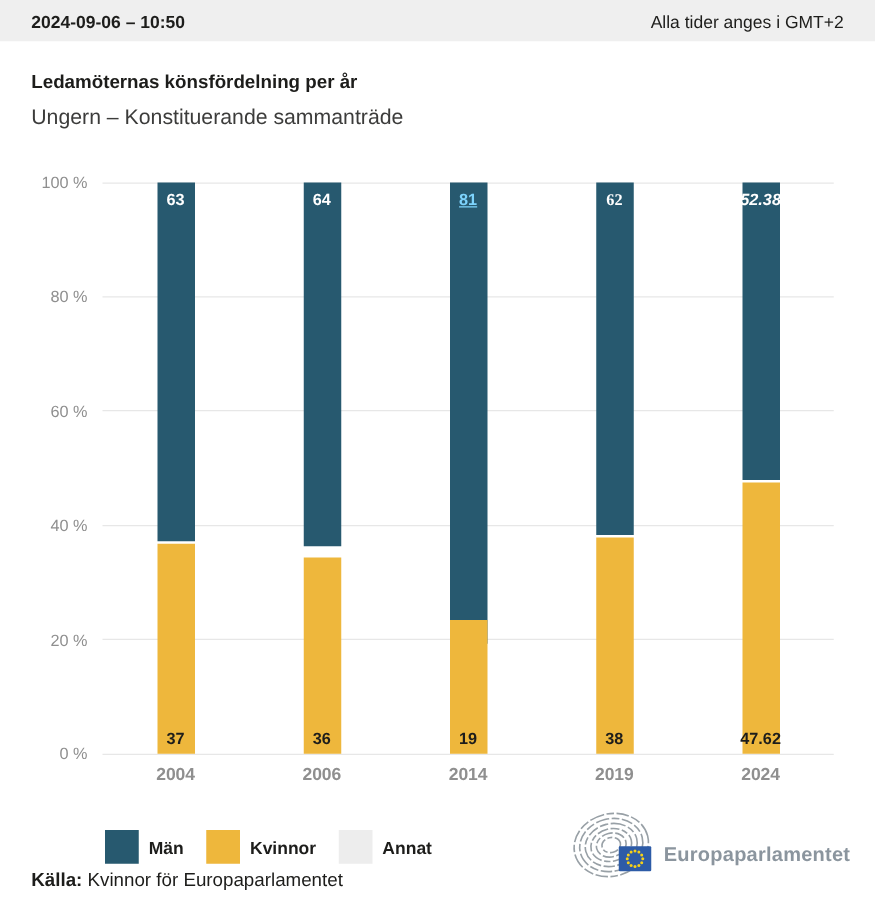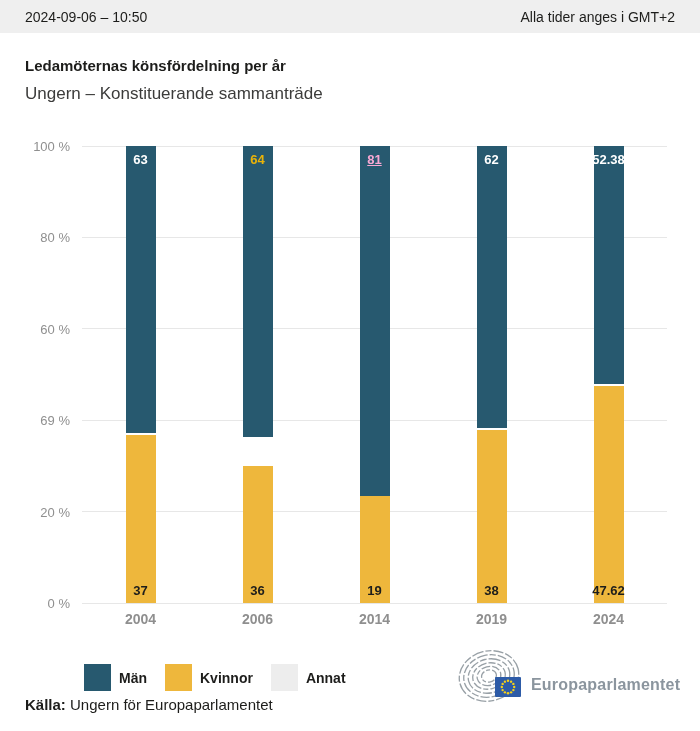--- a/index.html
+++ b/index.html
@@ -6,21 +6,21 @@
   html,body { background:#ffffff; }
   .page {
     position:relative; width:700px; height:731px; background:#ffffff;
     font-family:"Liberation Sans", sans-serif; color:#1d1d1b; overflow:hidden;
   }
   .topbar {
     position:absolute; top:0; left:0; width:700px; height:33px;
     background:#efefef; display:flex; align-items:center;
     justify-content:space-between; padding:0 25px;
   }
-  .topbar .dt { font-size:14px; font-weight:normal; color:#1d1d1b; }
+  .topbar .dt { font-size:14px; font-weight:bold; color:#1d1d1b; }
   .topbar .tz { font-size:14px; color:#1d1d1b; }
   .chart-title {
     position:absolute; left:25px; top:57px;
     font-size:15px; font-weight:bold; color:#1d1d1b;
   }
   .chart-subtitle {
     position:absolute; left:25px; top:84px;
     font-size:17px; font-weight:normal; color:#3c3c3b;
   }
   .plot {
@@ -78,66 +78,66 @@
 
   <div class="chart-title">Ledamöternas könsfördelning per år</div>
   <div class="chart-subtitle">Ungern – Konstituerande sammanträde</div>
 
   <div class="plot" id="plot">
       <div class="gridline" style="top: 456.5px;"></div>
       <div class="ytick" style="top: 457px;">0 %</div>
       <div class="gridline" style="top: 365.1px;"></div>
       <div class="ytick" style="top: 365.6px;">20 %</div>
       <div class="gridline" style="top: 273.7px;"></div>
-      <div class="ytick" style="top: 274.2px;">69 %</div>
+      <div class="ytick" style="top: 274.2px;">40 %</div>
       <div class="gridline" style="top: 182.3px;"></div>
       <div class="ytick" style="top: 182.8px;">60 %</div>
       <div class="gridline" style="top: 90.9px;"></div>
       <div class="ytick" style="top: 91.4px;">80 %</div>
       <div class="gridline" style="top: -0.5px;"></div>
       <div class="ytick" style="top: 0px;">100 %</div>
       <div class="bar-col" style="left: 43.5px;">
         <div class="seg seg-top" style="height: 286.91px; background: rgb(39, 89, 111);">
           <div class="bar-label bar-label-top" style="color: rgb(255, 255, 255); text-align: right;">63</div>
         </div>
         <div class="seg seg-bottom" style="height: 168.09px; background: rgb(238, 183, 60);">
           <div class="bar-label bar-label-bottom" style="color: rgb(29, 29, 27);">37</div>
         </div>
       </div>
       <div class="xtick" style="left: 58.5px;">2004</div>
       <div class="bar-col" style="left: 160.5px;">
         <div class="seg seg-top" style="height: 291.48px; background: rgb(39, 89, 111);">
-          <div class="bar-label bar-label-top" style="color: #eab308;">64</div>
+          <div class="bar-label bar-label-top" style="color: #ffffff;">64</div>
         </div>
-        <div class="seg seg-bottom" style="height: 137px; background: rgb(238, 183, 60);">
+        <div class="seg seg-bottom" style="height: 157px; background: rgb(238, 183, 60);">
           <div class="bar-label bar-label-bottom" style="color: rgb(29, 29, 27);">36</div>
         </div>
       </div>
       <div class="xtick" style="left: 175.5px;">2006</div>
       <div class="bar-col" style="left: 277.5px;">
         <div class="seg seg-top" style="height: 369.17px; background: rgb(39, 89, 111);">
-          <div class="bar-label bar-label-top" style="color: #f9a8d4; text-decoration: underline;">81</div>
+          <div class="bar-label bar-label-top" style="color: #7dd3fc; text-decoration: underline;">81</div>
         </div>
         <div class="seg seg-bottom" style="height: 107px; background: rgb(238, 183, 60);">
           <div class="bar-label bar-label-bottom" style="color: rgb(29, 29, 27);">19</div>
         </div>
       </div>
       <div class="xtick" style="left: 292.5px;">2014</div>
       <div class="bar-col" style="left: 394.5px;">
         <div class="seg seg-top" style="height: 282.34px; background: rgb(39, 89, 111);">
-          <div class="bar-label bar-label-top" style="color: rgb(255, 255, 255);">62</div>
+          <div class="bar-label bar-label-top" style="color: rgb(255, 255, 255); font-family: Liberation Serif, serif;">62</div>
         </div>
         <div class="seg seg-bottom" style="height: 172.66px; background: rgb(238, 183, 60);">
           <div class="bar-label bar-label-bottom" style="color: rgb(29, 29, 27);">38</div>
         </div>
       </div>
       <div class="xtick" style="left: 409.5px;">2019</div>
       <div class="bar-col" style="left: 511.5px;">
         <div class="seg seg-top" style="height: 238.377px; background: rgb(39, 89, 111);">
-          <div class="bar-label bar-label-top" style="color: rgb(255, 255, 255);">52.38</div>
+          <div class="bar-label bar-label-top" style="color: rgb(255, 255, 255); font-style: italic;">52.38</div>
         </div>
         <div class="seg seg-bottom" style="height: 216.623px; background: rgb(238, 183, 60);">
           <div class="bar-label bar-label-bottom" style="color: rgb(29, 29, 27);">47.62</div>
         </div>
       </div>
       <div class="xtick" style="left: 526.5px;">2024</div>
     </div>
 
   <div class="legend" id="legend">
       <div class="legend-item">
@@ -149,21 +149,21 @@
         <span class="legend-label">Kvinnor</span>
       </div>
       <div class="legend-item">
         <span class="legend-swatch" style="background: rgb(237, 237, 237);"></span>
         <span class="legend-label">Annat</span>
       </div>
     </div>
 
   <div class="source">
     <span class="src-label">Källa:</span>
-    <span id="source-text-gap"> </span><span>Ungern för Europaparlamentet</span>
+    <span id="source-text-gap"> </span><span>Kvinnor för Europaparlamentet</span>
   </div>
 
   <div class="logo">
     <svg width="76" height="62" viewBox="0 0 76 62">
       <g fill="none" stroke="#98a0a6" stroke-width="1.3">
         <ellipse cx="36" cy="28" rx="30" ry="25" transform="rotate(-14 36 28)" stroke-dasharray="6 2 10 2 8 2 12 2"></ellipse>
         <ellipse cx="36" cy="28" rx="25.5" ry="21" transform="rotate(-14 36 28)" stroke-dasharray="9 2 7 2 11 2 6 2"></ellipse>
         <ellipse cx="36" cy="28" rx="21" ry="17" transform="rotate(-14 36 28)" stroke-dasharray="7 2 12 2 6 2 9 2"></ellipse>
         <ellipse cx="36" cy="28" rx="16.5" ry="13" transform="rotate(-14 36 28)" stroke-dasharray="5 2 9 2 7 2"></ellipse>
         <ellipse cx="36" cy="28" rx="12" ry="9.5" transform="rotate(-14 36 28)" stroke-dasharray="8 2 5 2 9 2"></ellipse>

